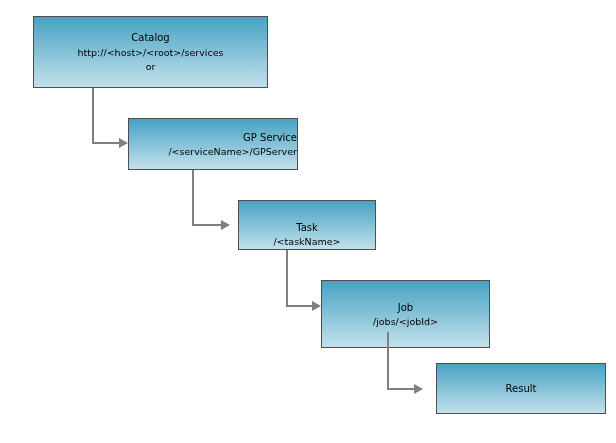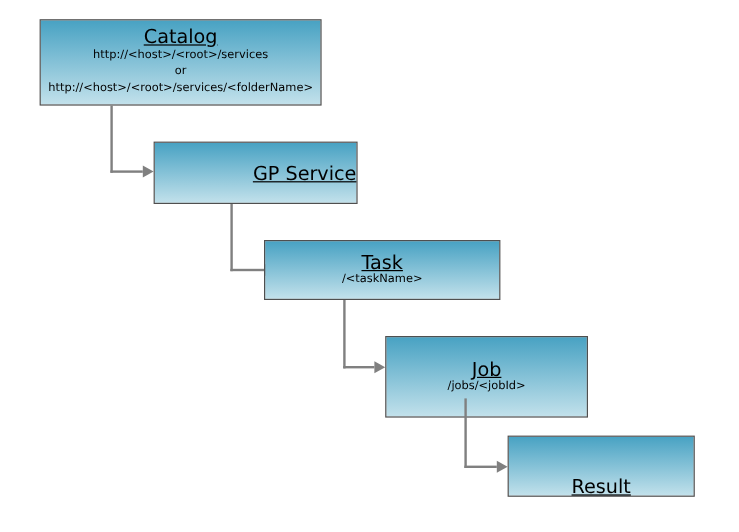--- a/index.html
+++ b/index.html
@@ -26,24 +26,24 @@
     border: 1px solid var(--box-border);
     background: linear-gradient(180deg, var(--box-gradient-top) 0%, var(--box-gradient-bottom) 100%);
     display: flex;
     flex-direction: column;
     align-items: center;
     justify-content: center;
     text-align: center;
   }
   #node-catalog    { left: 33px;  top: 16px;  width: 235px; height: 72px; }
   #node-gp-service { left: 128px; top: 118px; width: 170px; height: 52px; align-items: flex-end; }
-  #node-task       { left: 220px; top: 200px; width: 197px; height: 50px; }
+  #node-task       { left: 238px; top: 200px; width: 138px; height: 50px; justify-content: flex-end; }
   #node-job        { left: 321px; top: 280px; width: 169px; height: 68px; }
-  #node-result     { left: 423px; top: 363px; width: 156px; height: 51px; justify-content: flex-end; }
-  .node-title { font-size: 16px; line-height: 15px; text-decoration: underline; }
+  #node-result     { left: 436px; top: 363px; width: 170px; height: 51px; }
+  .node-title { font-size: 10px; line-height: 15px; }
   .node-line  { font-size: 9.5px; line-height: 14px; white-space: nowrap; }
   #node-catalog .node-title { margin-bottom: 1px; }
 
   .conn-v, .conn-h {
     position: absolute;
     background: var(--connector);
   }
   .conn-arrow {
     position: absolute;
     width: 0; height: 0;
@@ -70,29 +70,29 @@
 </style>
 </head>
 <body>
 
 <div class="canvas">
 
   <div class="node" id="node-catalog">
     <div class="node-title">Catalog</div>
     <div class="node-line">http://&lt;host&gt;/&lt;root&gt;/services</div>
     <div class="node-line">or</div>
-    <div class="node-line">http://&lt;host&gt;/&lt;root&gt;/services/&lt;folderName&gt;</div>
   </div>
 
   <div class="conn-v c1v"></div>
   <div class="conn-h c1h"></div>
   <div class="conn-arrow c1a"></div>
 
   <div class="node" id="node-gp-service">
     <div class="node-title">GP Service</div>
+    <div class="node-line">/&lt;serviceName&gt;/GPServer</div>
   </div>
 
   <div class="conn-v c2v"></div>
   <div class="conn-h c2h"></div>
   <div class="conn-arrow c2a"></div>
 
   <div class="node" id="node-task">
     <div class="node-title">Task</div>
     <div class="node-line">/&lt;taskName&gt;</div>
   </div>

